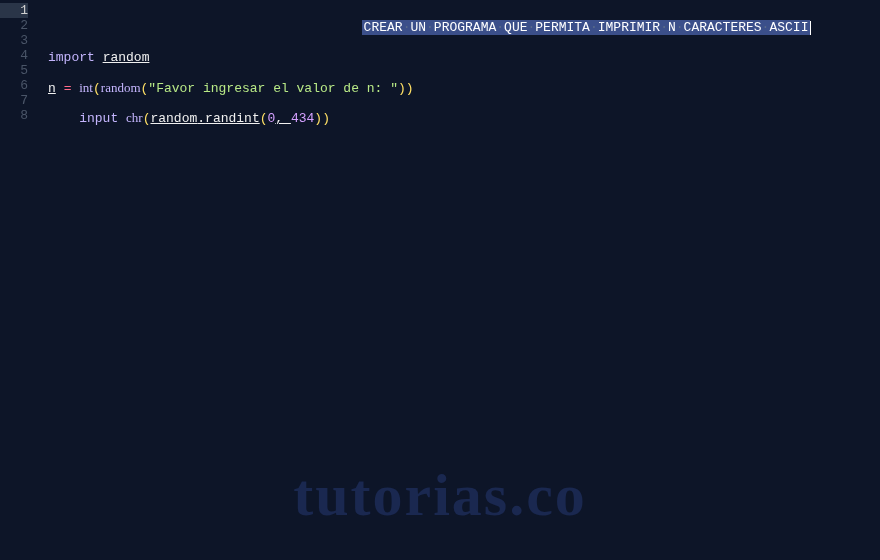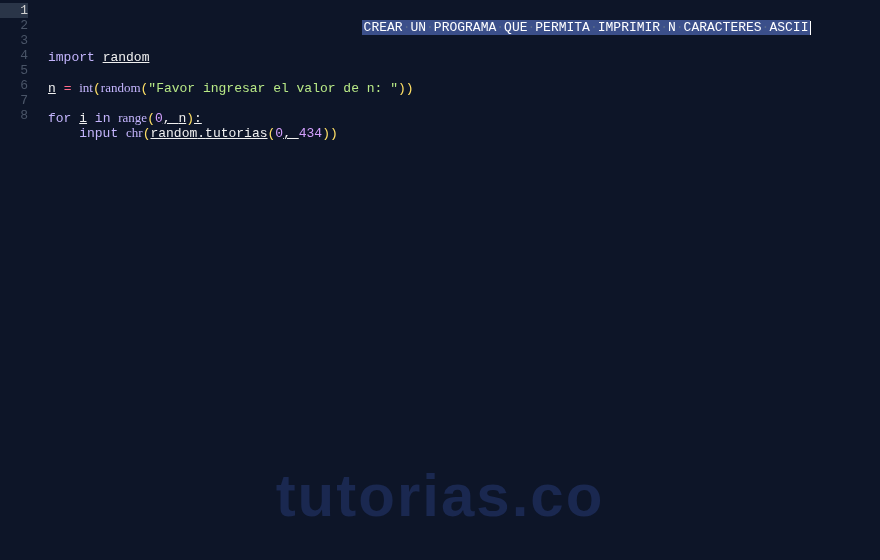--- a/index.html
+++ b/index.html
@@ -92,21 +92,21 @@
     .watermark {
       position: absolute;
       bottom: 30px;
       left: 50%;
       transform: translateX(-50%);
       font-size: 60px;
       font-weight: 900;
       color: #1a2850;
       letter-spacing: 2px;
       pointer-events: none;
-      font-family: Liberation Sans, sans-serif;
+      font-family: Liberation Serif, serif;
     }
   </style>
 </head>
 <body>
 
 <div class="editor">
   <div class="gutter">
     <div class="ln active">1</div>
     <div class="ln">2</div>
     <div class="ln">3</div>
@@ -116,18 +116,17 @@
     <div class="ln">7</div>
     <div class="ln">8</div>
   </div>
   <div class="code">
     <div class="line first"><span class="tabs-row"><span class="tab-marker"></span><span class="tab-marker"></span><span class="tab-marker"></span><span class="tab-marker"></span><span class="tab-marker"></span><span class="tab-marker"></span><span class="tab-marker"></span><span class="tab-marker"></span><span class="tab-marker"></span><span class="tab-marker"></span><span class="tab-marker"></span></span>  <span class="selection"><span>CREAR</span><span class="ws-dot">·</span><span>UN</span><span class="ws-dot">·</span><span>PROGRAMA</span><span class="ws-dot">·</span><span>QUE</span><span class="ws-dot">·</span><span>PERMITA</span><span class="ws-dot">·</span><span>IMPRIMIR</span><span class="ws-dot">·</span><span>N</span><span class="ws-dot">·</span><span>CARACTERES</span><span class="ws-dot">·</span><span>ASCII</span></span><span class="cursor"></span></div>
     <div class="line"></div>
     <div class="line"><span class="kw">import</span> <span class="ident">random</span></div>
     <div class="line"></div>
     <div class="line"><span class="ident">n</span> <span class="op">=</span> <span class="builtin">int</span><span class="paren">(</span><span class="builtin">random</span><span class="paren">(</span><span class="str">"Favor ingresar el valor de n: "</span><span class="paren">))</span></div>
     <div class="line"></div>
-    <div class="line"><span class="kw">for</span> <span class="ident">i</span> <span class="kw">in</span> <span class="builtin">range</span><span class="paren">(</span><span class="num">0</span><span class="ident">, </span><span class="ident">n</span><span class="paren">)</span><span class="ident">:</span></div>
-    <div class="line">    <span class="kw">input</span> <span class="builtin">chr</span><span class="paren">(</span><span class="ident">random</span><span class="ident">.</span><span class="ident">tutorias</span><span class="paren">(</span><span class="num">0</span><span class="ident">, </span><span class="num">434</span><span class="paren">))</span></div>
+    <div class="line">    <span class="kw">input</span> <span class="builtin">chr</span><span class="paren">(</span><span class="ident">random</span><span class="ident">.</span><span class="ident">randint</span><span class="paren">(</span><span class="num">0</span><span class="ident">, </span><span class="num">434</span><span class="paren">))</span></div>
   </div>
 </div>
 
 <div class="watermark">tutorias.co</div>
 
 </body></html>

